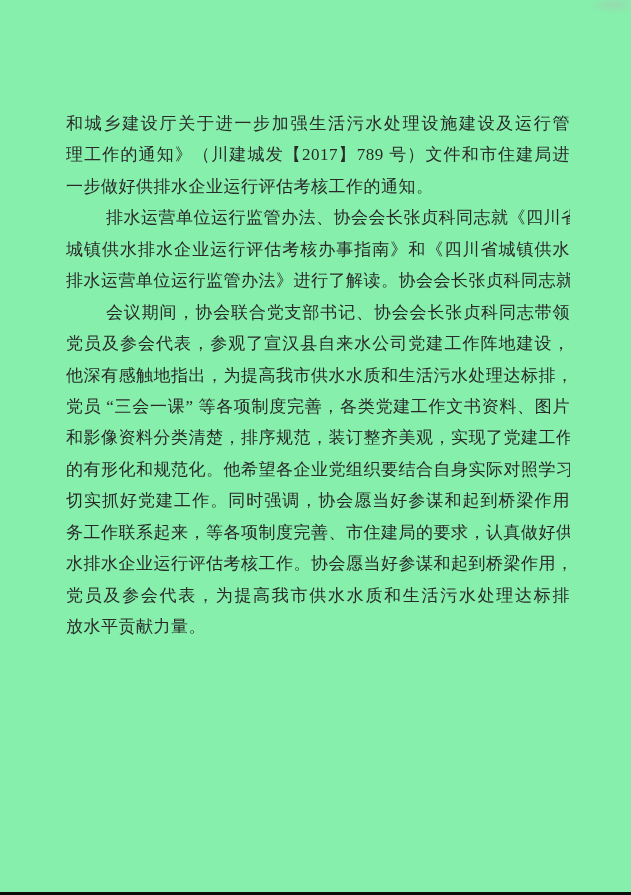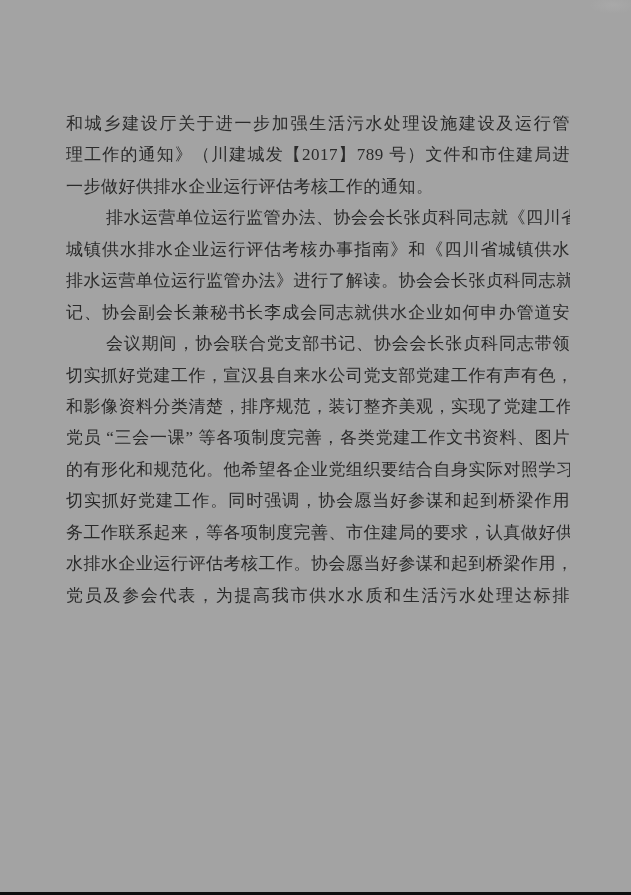--- a/index.html
+++ b/index.html
@@ -4,21 +4,21 @@
 <style>
   html, body {
     margin: 0;
     padding: 0;
     background: #ffffff;
   }
   .page {
     position: relative;
     width: 631px;
     height: 895px;
-    background: #a3a3a3;
+    background: #86efac;
     overflow: hidden;
     font-family: "Liberation Serif", "DejaVu Serif", serif;
   }
   .content {
     position: absolute;
     left: 66px;
     top: 108px;
     width: 504px;
     color: #2a2a2a;
   }
@@ -67,31 +67,32 @@
     <div>
       <div class="line">和城乡建设厅关于进一步加强生活污水处理设施建设及运行管</div>
       <div class="line">理工作的通知》（川建城发【2017】789 号）文件和市住建局进</div>
       <div class="line end">一步做好供排水企业运行评估考核工作的通知。</div>
     </div>
 
     <div>
       <div class="line indent">排水运营单位运行监管办法、协会会长张贞科同志就《四川省</div>
       <div class="line">城镇供水排水企业运行评估考核办事指南》和《四川省城镇供水</div>
       <div class="line">排水运营单位运行监管办法》进行了解读。协会会长张贞科同志就</div>
-      <div class="line">记、协会副会长兼秘书长李成会同志就供水企业如何申办管道安</div>
     </div>
 
     <div>
       <div class="line indent">会议期间，协会联合党支部书记、协会会长张贞科同志带领</div>
-      <div class="line">切实抓好党建工作，宣汉县自来水公司党支部党建工作有声有色，</div>
+      <div class="line">党员及参会代表，参观了宣汉县自来水公司党建工作阵地建设，</div>
+      <div class="line">他深有感触地指出，为提高我市供水水质和生活污水处理达标排，</div>
+      <div class="line">党员 “三会一课” 等各项制度完善，各类党建工作文书资料、图片</div>
       <div class="line">和影像资料分类清楚，排序规范，装订整齐美观，实现了党建工作</div>
-      <div class="line">党员 “三会一课” 等各项制度完善，各类党建工作文书资料、图片</div>
       <div class="line">的有形化和规范化。他希望各企业党组织要结合自身实际对照学习，</div>
       <div class="line">切实抓好党建工作。同时强调，协会愿当好参谋和起到桥梁作用</div>
       <div class="line">务工作联系起来，等各项制度完善、市住建局的要求，认真做好供</div>
       <div class="line">水排水企业运行评估考核工作。协会愿当好参谋和起到桥梁作用，</div>
       <div class="line">党员及参会代表，为提高我市供水水质和生活污水处理达标排</div>
+      <div class="line end">放水平贡献力量。</div>
     </div>
 
   </div>
 
   <div class="bottom-edge"></div>
 </div>
 
 </body></html>

